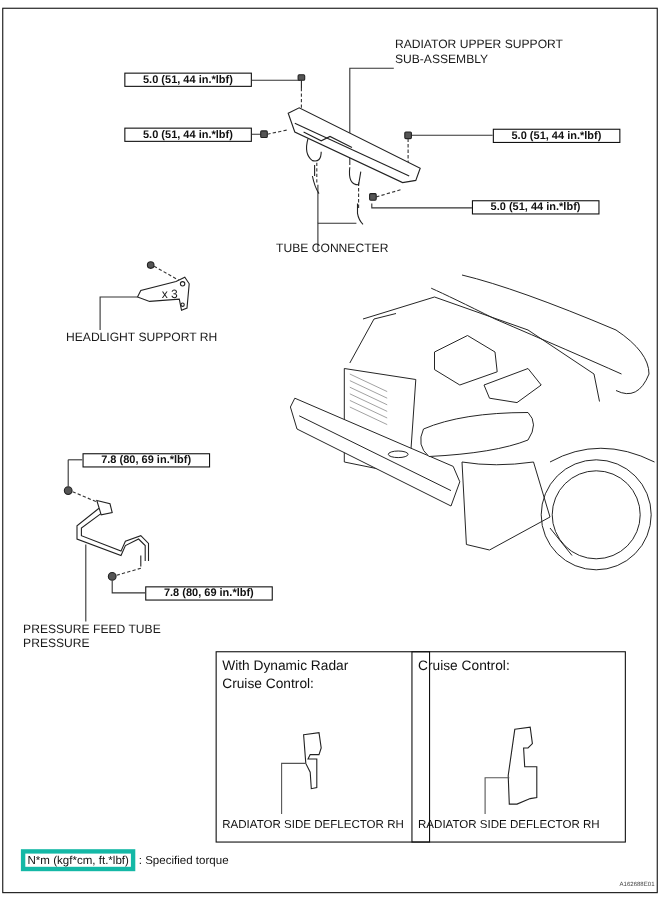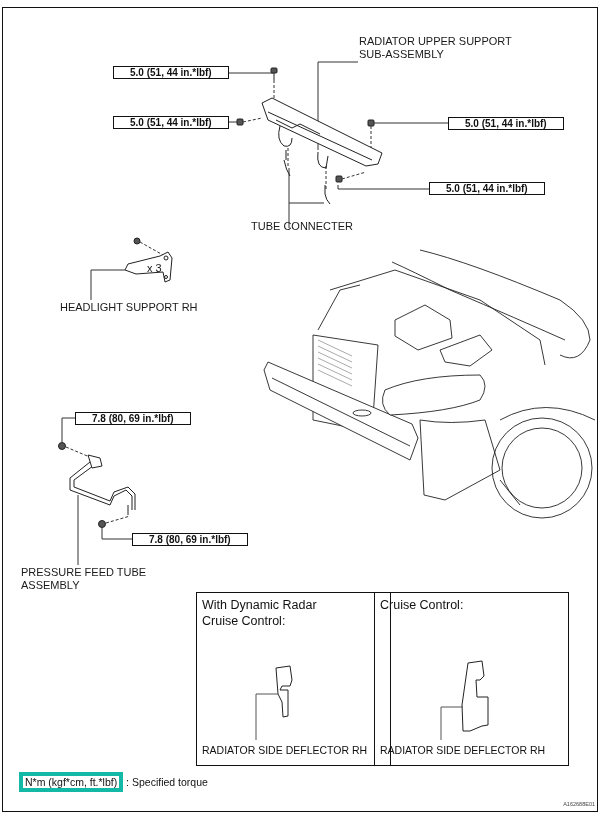--- a/index.html
+++ b/index.html
@@ -136,21 +136,21 @@
 
 <div class="lbl" style="left:359px; top:35px;">
   <div>RADIATOR UPPER SUPPORT</div>
   <div>SUB-ASSEMBLY</div>
 </div>
 <div class="lbl" style="left:251px; top:220px;">TUBE CONNECTER</div>
 <div class="lbl" style="left:147px; top:246px;margin-top:16px;">x 3</div>
 <div class="lbl" style="left:60px; top:301px;">HEADLIGHT SUPPORT RH</div>
 <div class="lbl" style="left:21px; top:566px;">
   <div>PRESSURE FEED TUBE</div>
-  <div>ASSEMBLY</div>
+  <div>PRESSURE</div>
 </div>
 
 <div class="panel" style="left:196px;">
   <div class="panel-title">
     <div>With Dynamic Radar</div>
     <div>Cruise Control:</div>
   </div>
   <div class="panel-caption">RADIATOR SIDE DEFLECTOR RH</div>
 </div>
 <div class="panel" style="left:374px;">

